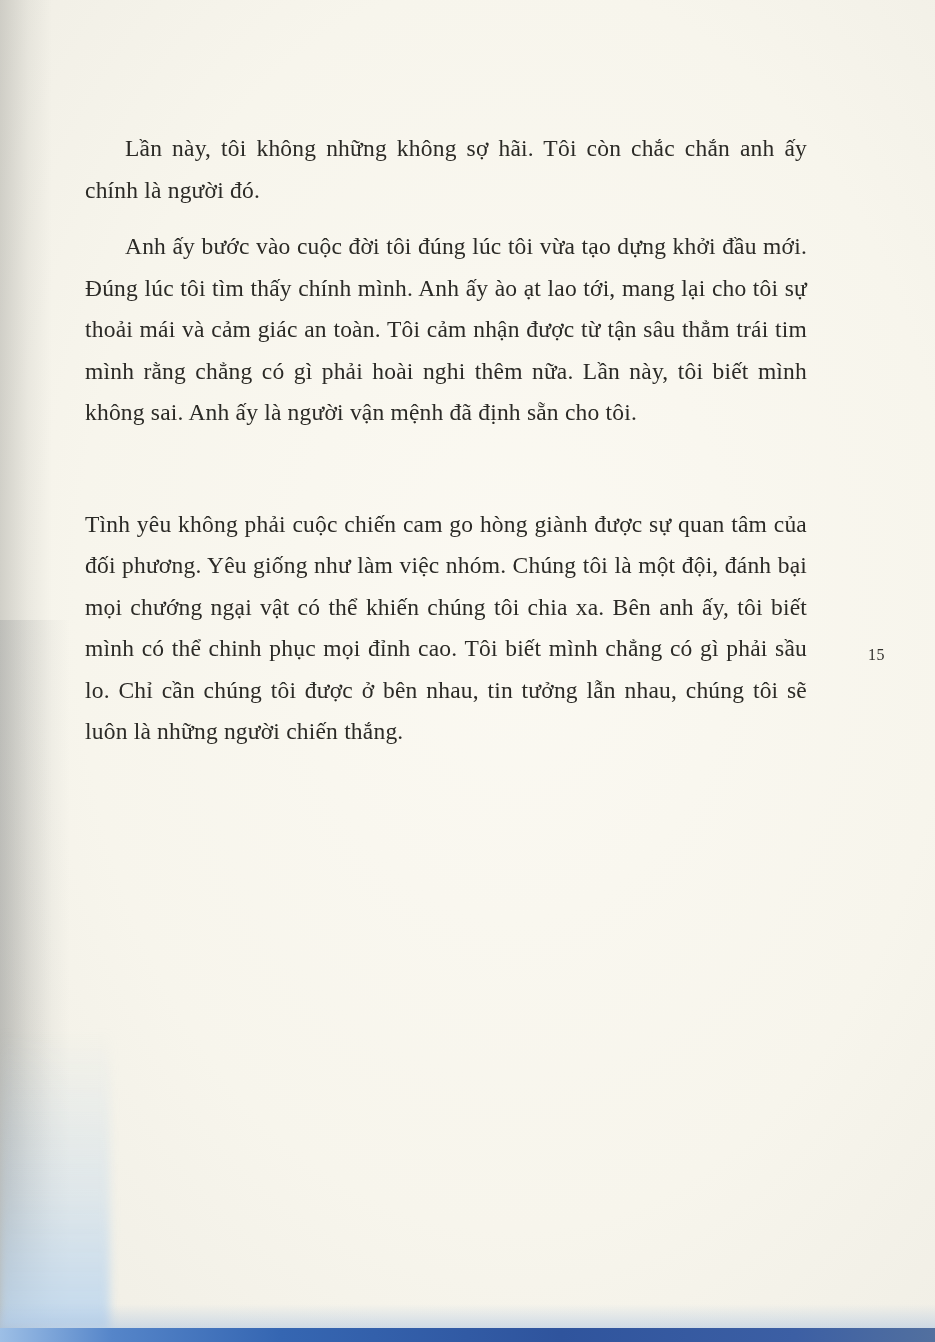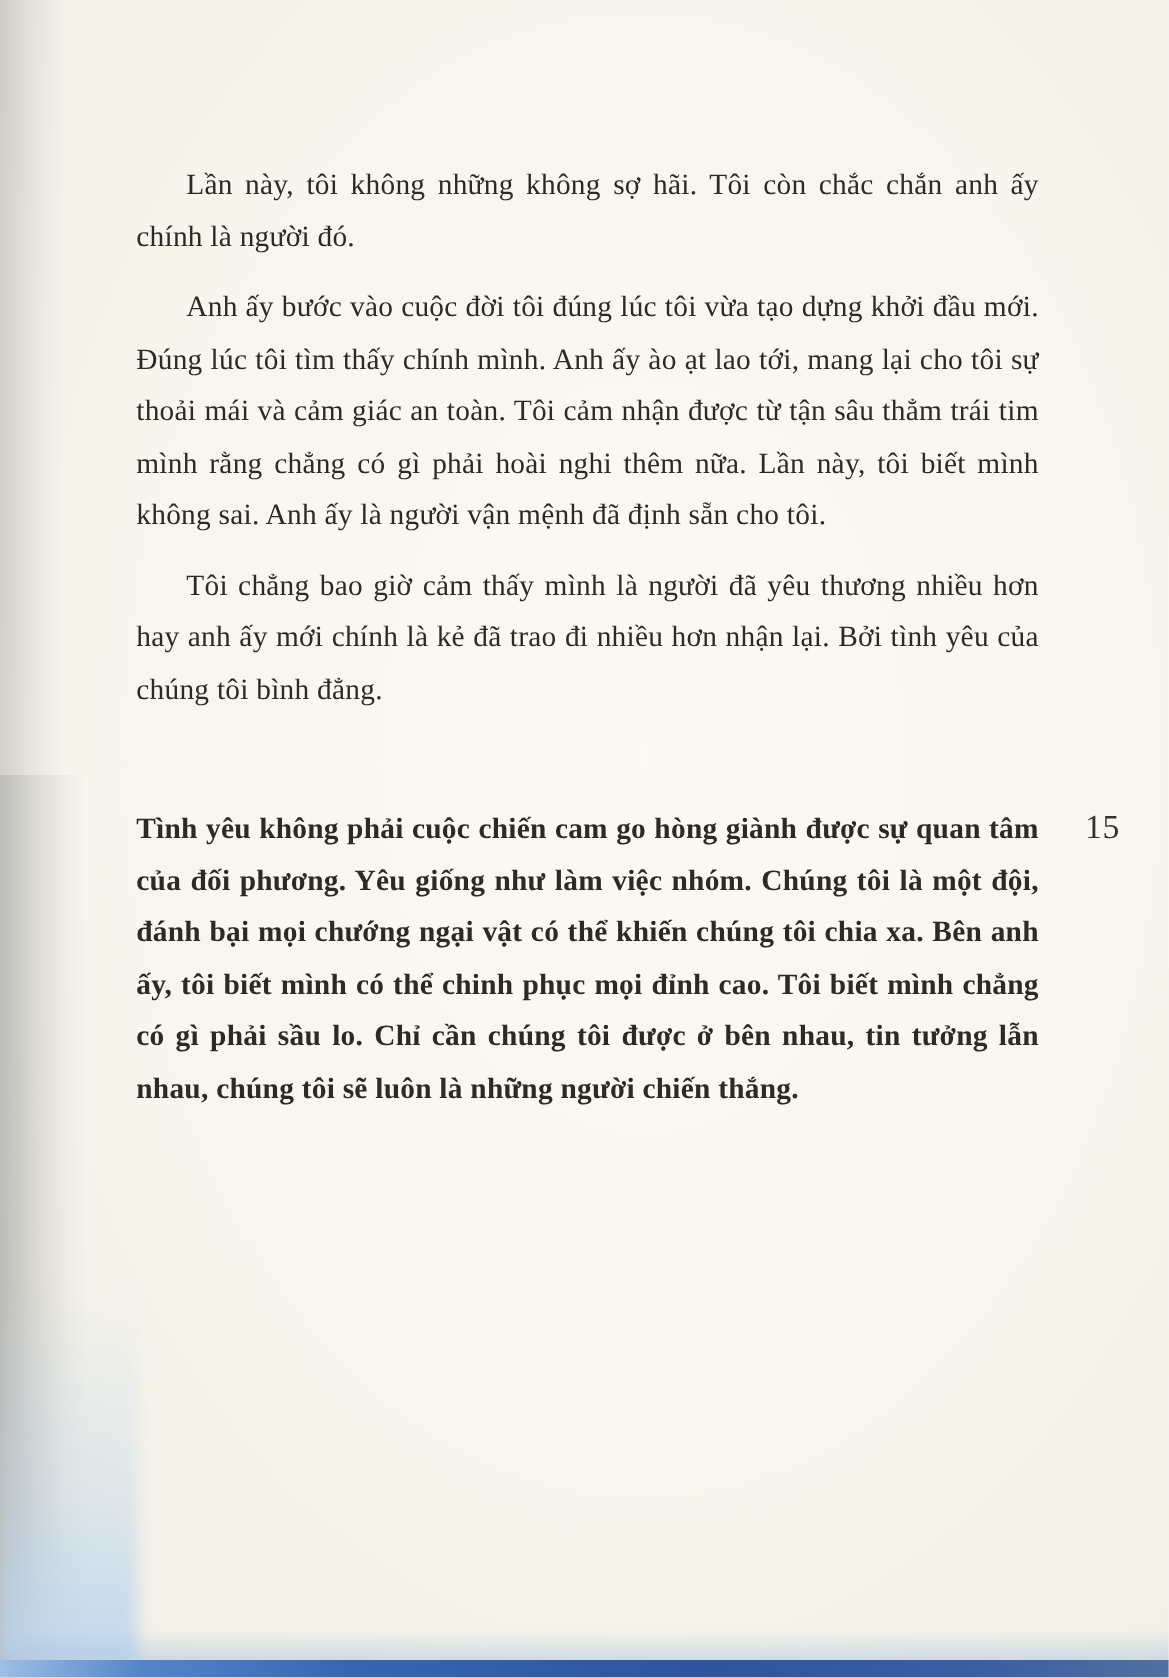--- a/index.html
+++ b/index.html
@@ -77,53 +77,50 @@
   .text-block {
     position: absolute;
     left: 85px;
     top: 128px;
     width: 722px;
     color: #2b2a26;
     font-size: 23.5px;
     line-height: 41.5px;
     text-align: justify;
     letter-spacing: 0.2px;
-    margin-left: 24px;
   }
   .text-block p {
     margin: 0 0 15px 0;
   }
   .text-block p.indent {
     text-indent: 40px;
   }
   .text-block p.section-start {
     margin-top: 70px;
-    font-weight: bold;
   }
   .page-number {
     position: absolute;
     left: 868px;
     top: 646px;
-    font-size: 27px;
+    font-size: 16px;
     color: #33322e;
     letter-spacing: 0.5px;
     text-align: center;
   }
 </style>
 </head>
 <body>
 
 <div class="scan">
   <div class="edge-shadow"></div>
   <div class="edge-shadow-2"></div>
 
   <div class="text-block">
       <p class="indent">Lần này, tôi không những không sợ hãi. Tôi còn chắc chắn anh ấy chính là người đó.</p>
       <p class="indent">Anh ấy bước vào cuộc đời tôi đúng lúc tôi vừa tạo dựng khởi đầu mới. Đúng lúc tôi tìm thấy chính mình. Anh ấy ào ạt lao tới, mang lại cho tôi sự thoải mái và cảm giác an toàn. Tôi cảm nhận được từ tận sâu thẳm trái tim mình rằng chẳng có gì phải hoài nghi thêm nữa. Lần này, tôi biết mình không sai. Anh ấy là người vận mệnh đã định sẵn cho tôi.</p>
-      <p class="indent">Tôi chẳng bao giờ cảm thấy mình là người đã yêu thương nhiều hơn hay anh ấy mới chính là kẻ đã trao đi nhiều hơn nhận lại. Bởi tình yêu của chúng tôi bình đẳng.</p>
       <p class=" section-start">Tình yêu không phải cuộc chiến cam go hòng giành được sự quan tâm của đối phương. Yêu giống như làm việc nhóm. Chúng tôi là một đội, đánh bại mọi chướng ngại vật có thể khiến chúng tôi chia xa. Bên anh ấy, tôi biết mình có thể chinh phục mọi đỉnh cao. Tôi biết mình chẳng có gì phải sầu lo. Chỉ cần chúng tôi được ở bên nhau, tin tưởng lẫn nhau, chúng tôi sẽ luôn là những người chiến thắng.</p>
     </div>
 
   <div class="page-number">15</div>
 
   <div class="bottom-glow"></div>
   <div class="bottom-glow-wide"></div>
   <div class="bottom-strip"></div>
 </div>
 

